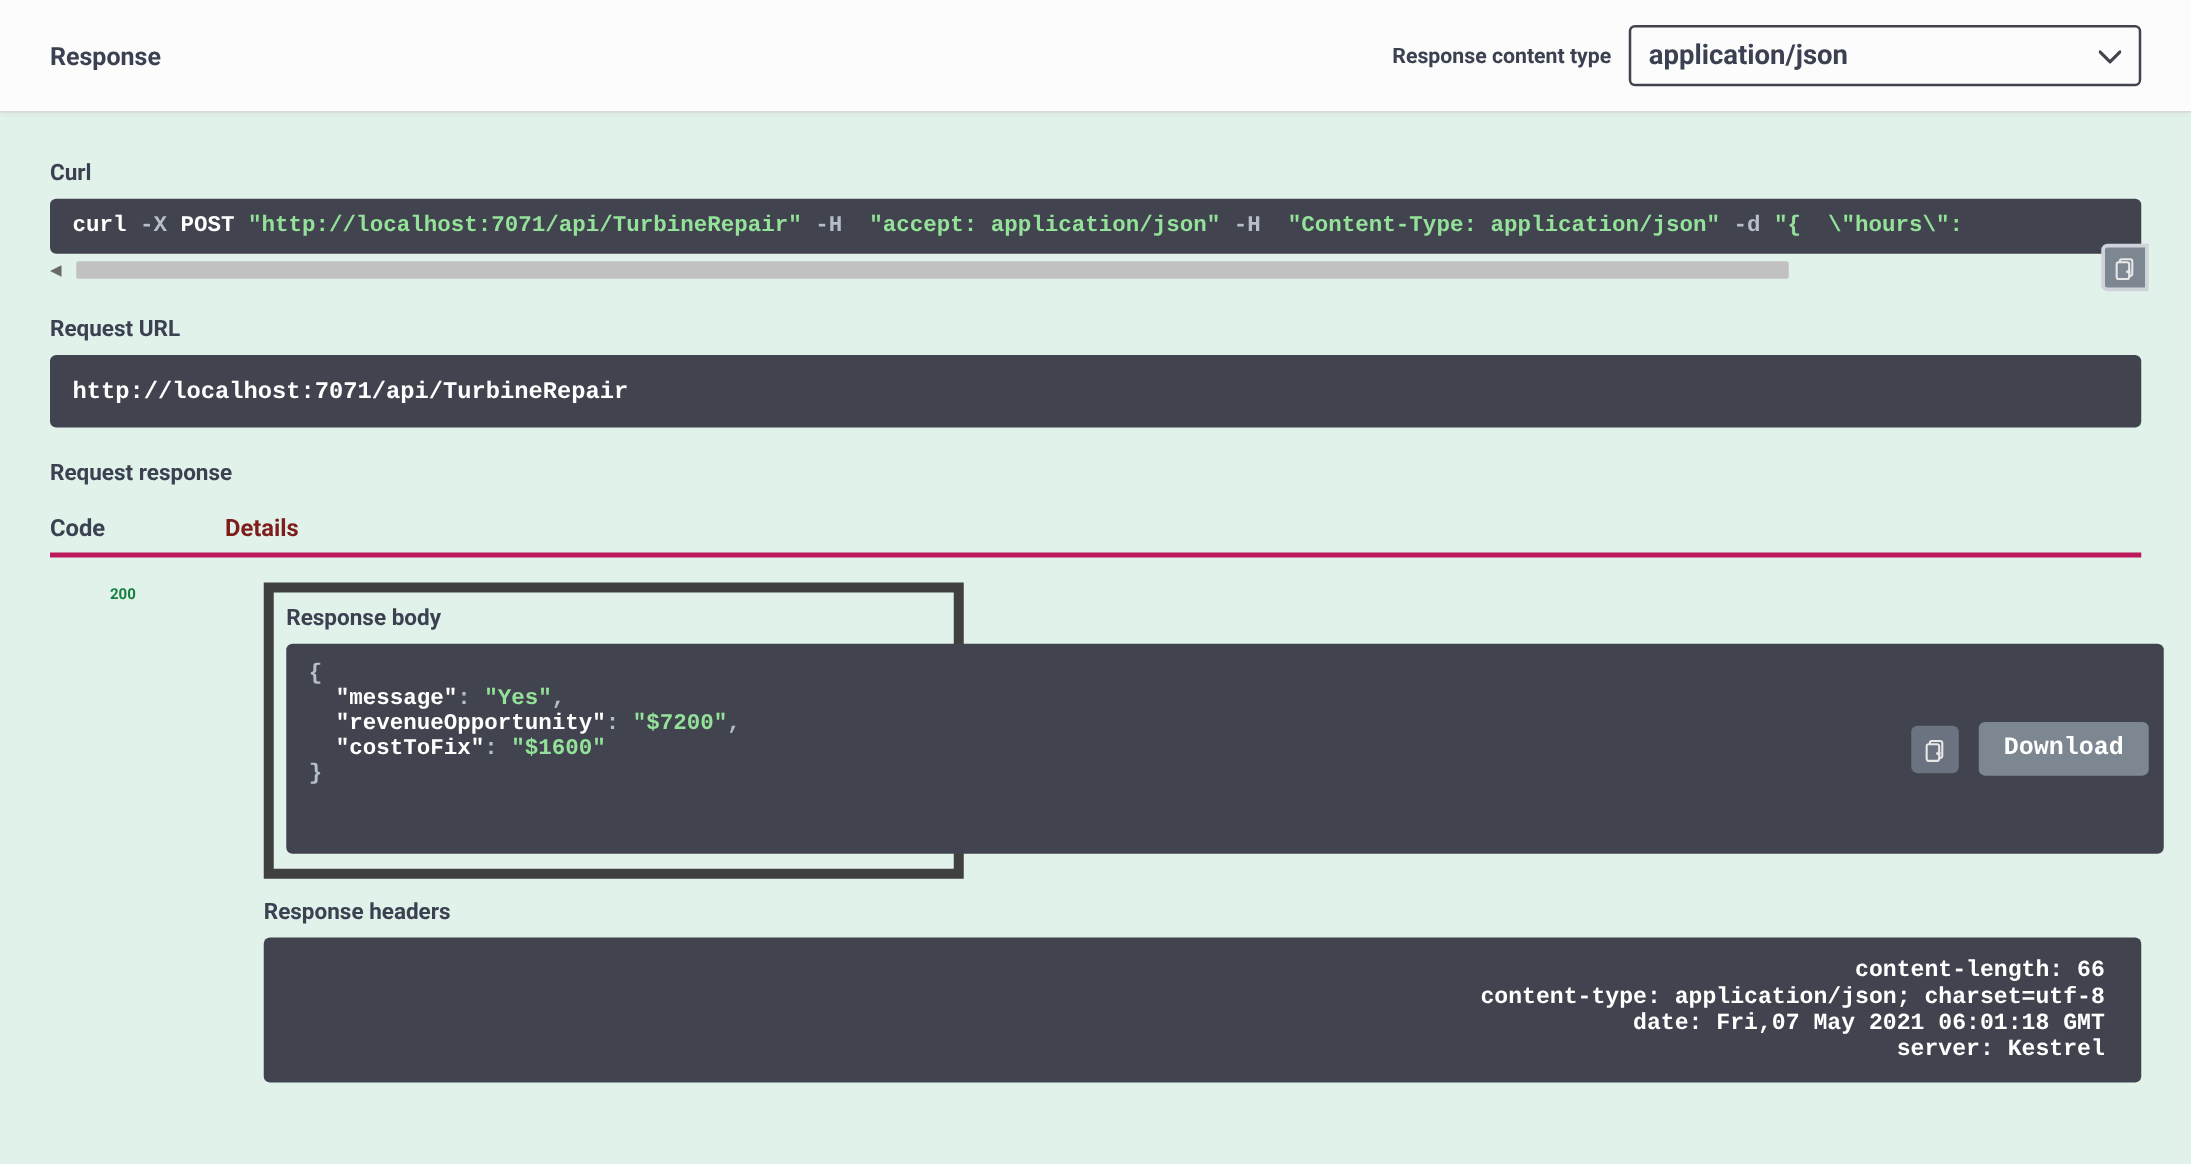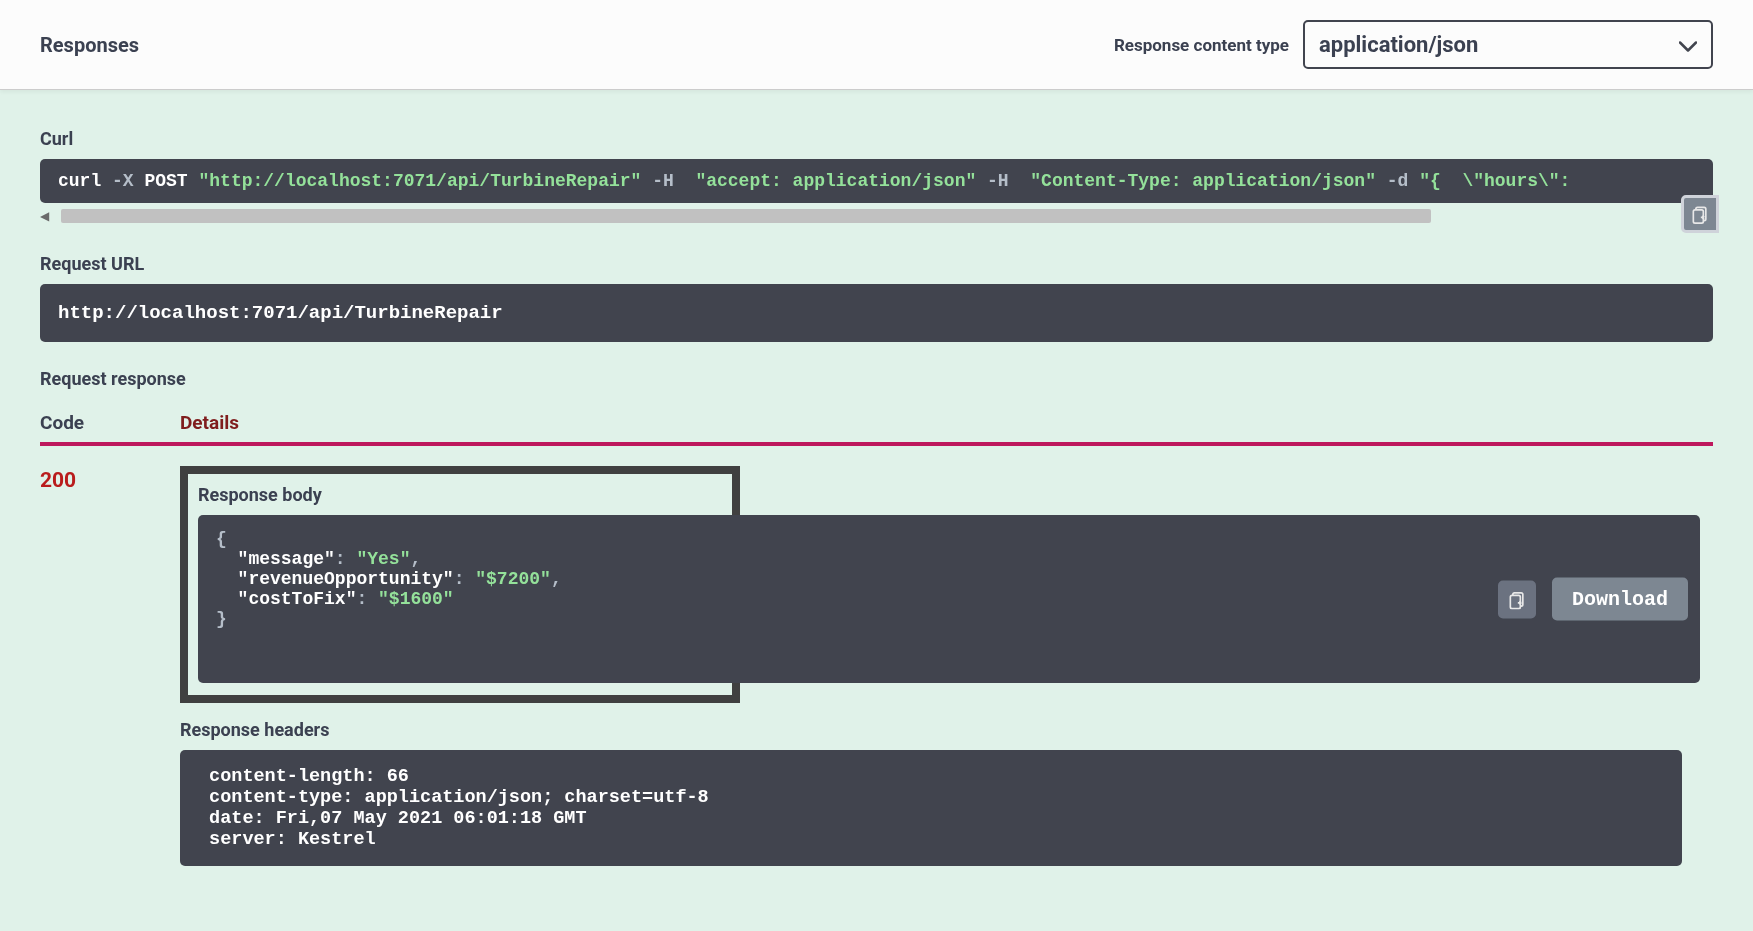--- a/index.html
+++ b/index.html
@@ -117,24 +117,25 @@
     border-bottom: 4px solid #be185d;
   }
   .col-code { width: 140px; font-size: 19px; font-weight: 700; color:#3b4151; }
   .col-details { flex: 1; font-size: 19px; font-weight: 700; color:#7f1d1d; }
   .response-row {
     display: flex;
     padding-top: 20px;
   }
   .code-cell {
     width: 140px;
-    font-size: 21px;
-    font-weight: 700;
-    color: #b91c1c;
+    font-size: 12px;
+    font-weight: 700;
+    color: #15803d;
     padding-top: 2px;
+    margin-left: 48px;
   }
   .details-cell {
     flex: 1;
   }
   .subsection-label {
     font-size: 18px;
     font-weight: 700;
     color: #3b4151;
     margin-bottom: 10px;
   }
@@ -194,28 +195,29 @@
     background: #41444e;
     color: #fff;
     border-radius: 5px;
     padding: 16px 18px;
     font-family: Consolas, "Courier New", monospace;
     font-size: 18.5px;
     font-weight: 700;
     white-space: pre;
     margin-top: 6px;
     width: 1502px;
+    text-align: right;
   }
   .clip-icon svg { display:block; }
 </style>
 </head>
 <body>
 
 <div class="responses-header">
-  <div class="responses-title">Responses</div>
+  <div class="responses-title">Response</div>
   <div class="content-type-wrap">
     <div class="content-type-label">Response content type</div>
     <div class="content-type-select">
       <span>application/json</span>
       <span class="select-arrow">
         <svg width="18" height="12" viewBox="0 0 18 12">
             <path d="M1 2 L9 10 L17 2" stroke="#41444e" stroke-width="2.5" fill="none" stroke-linecap="round" stroke-linejoin="round"></path>
           </svg>
       </span>
     </div>

